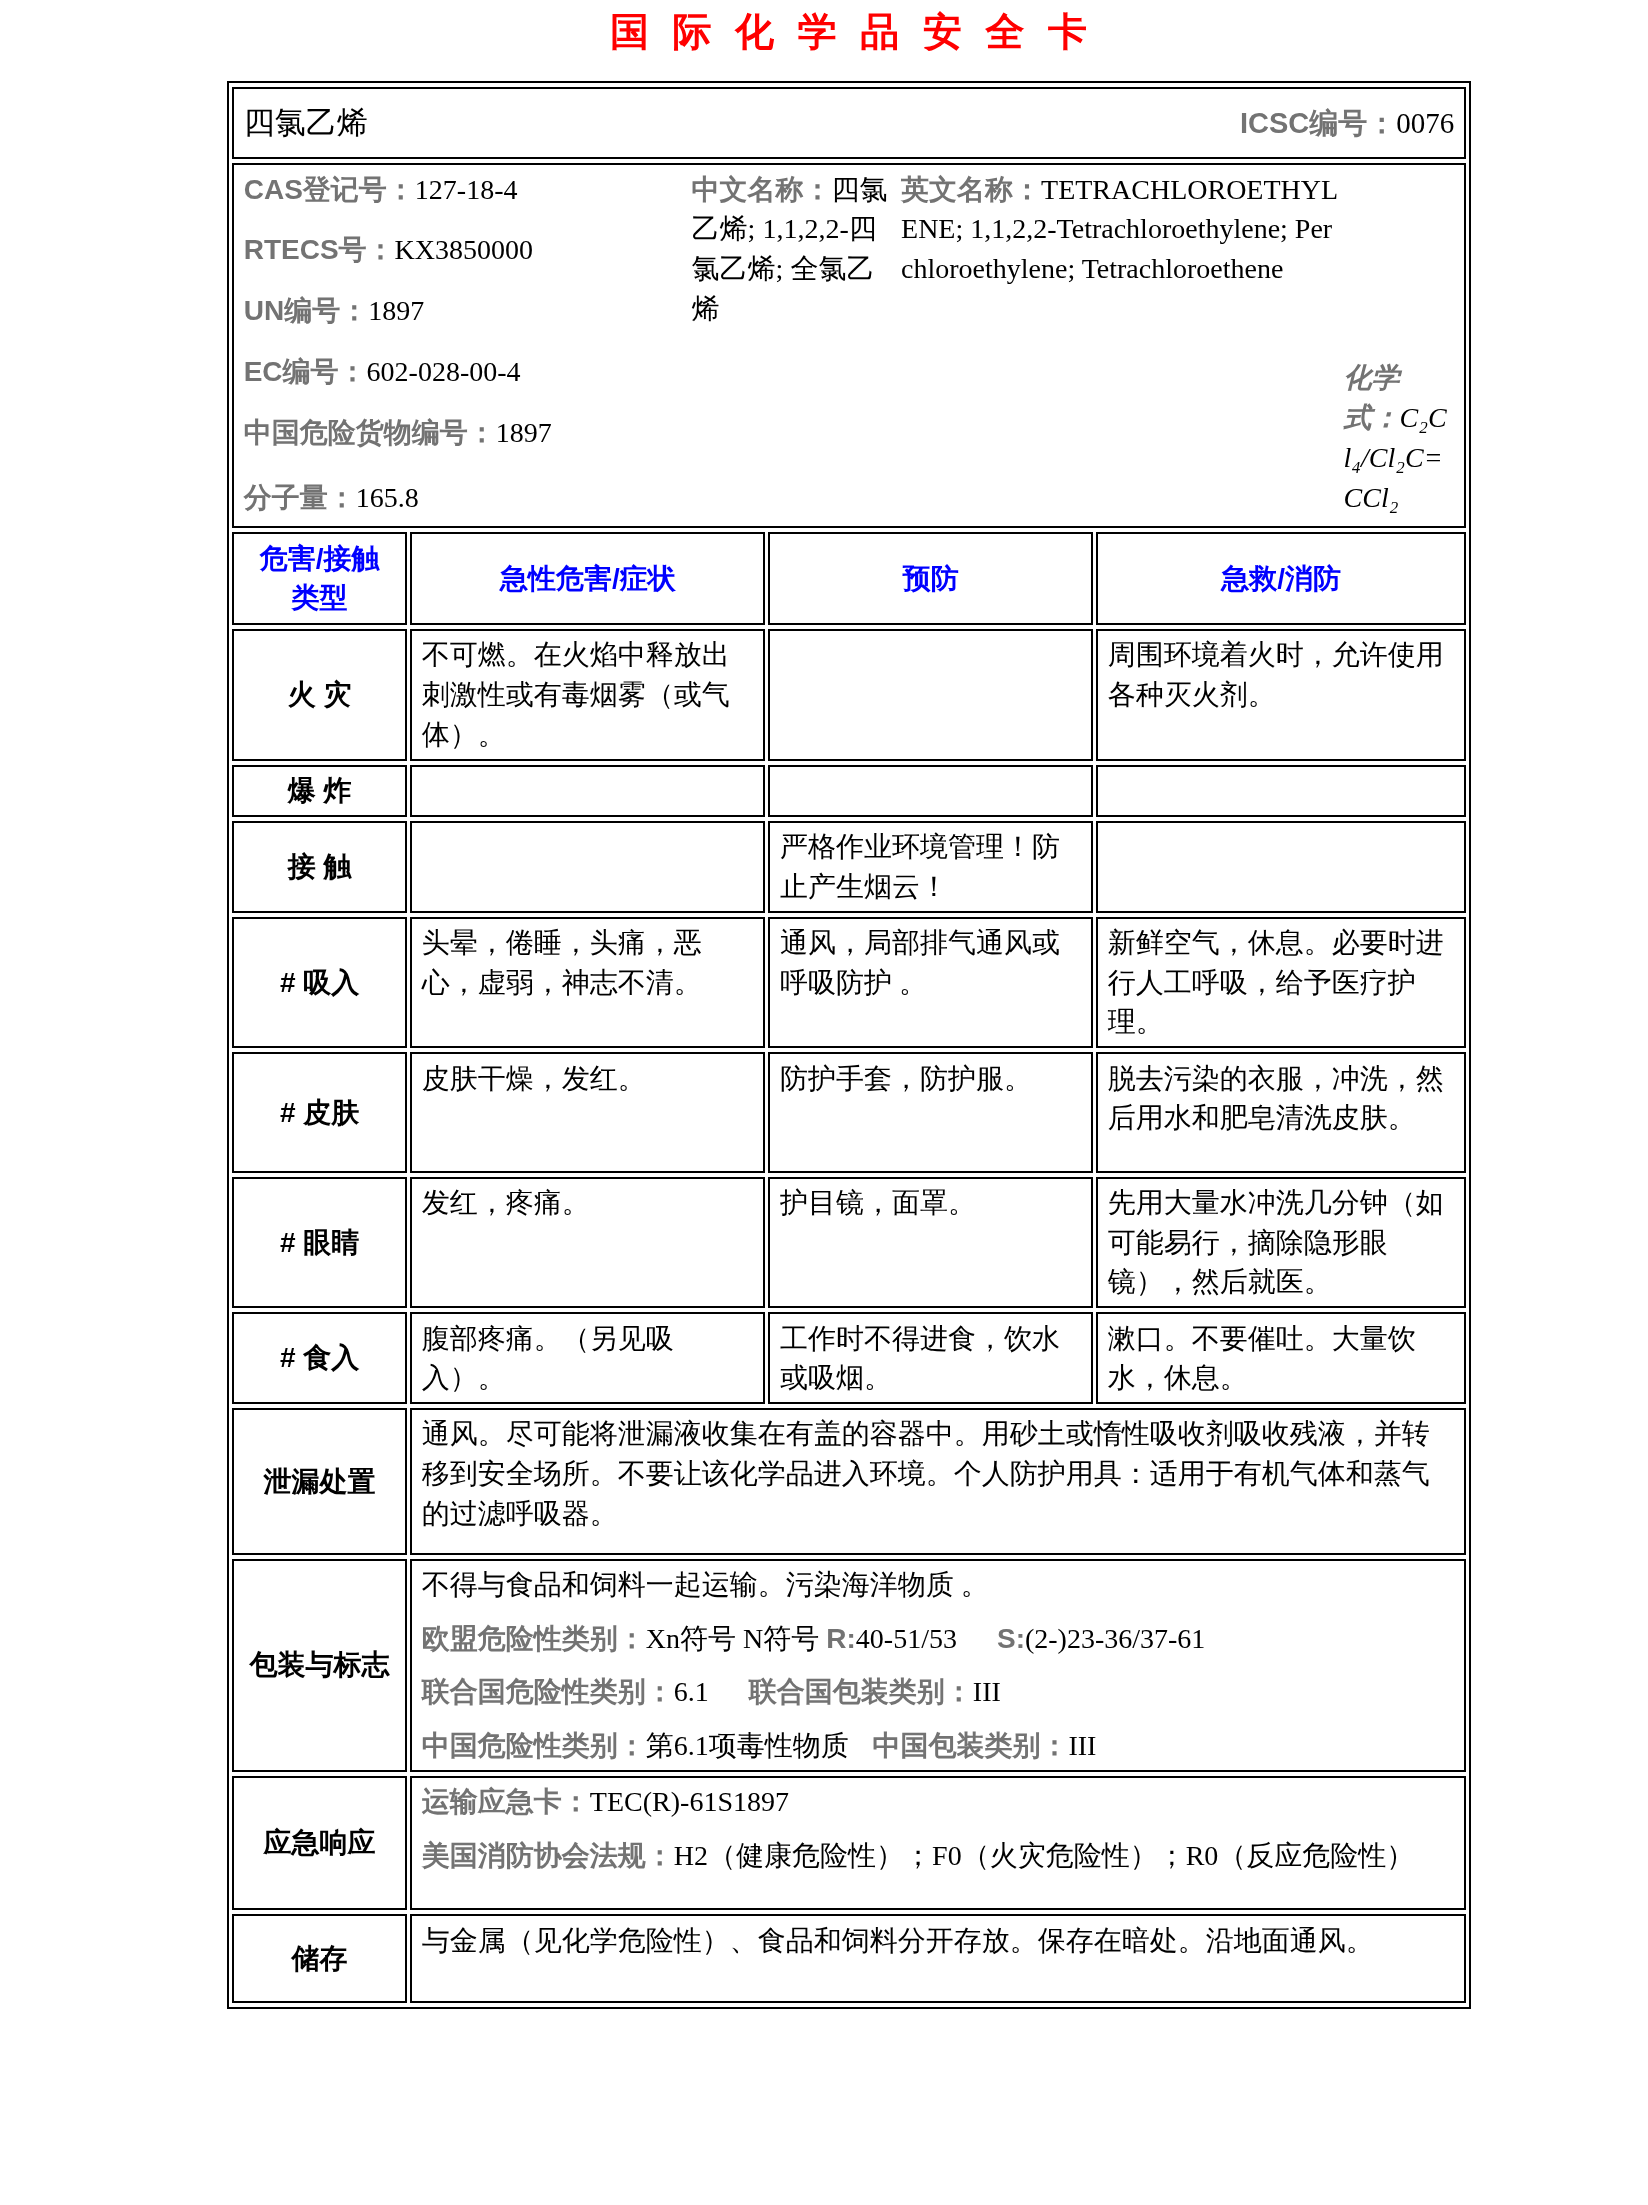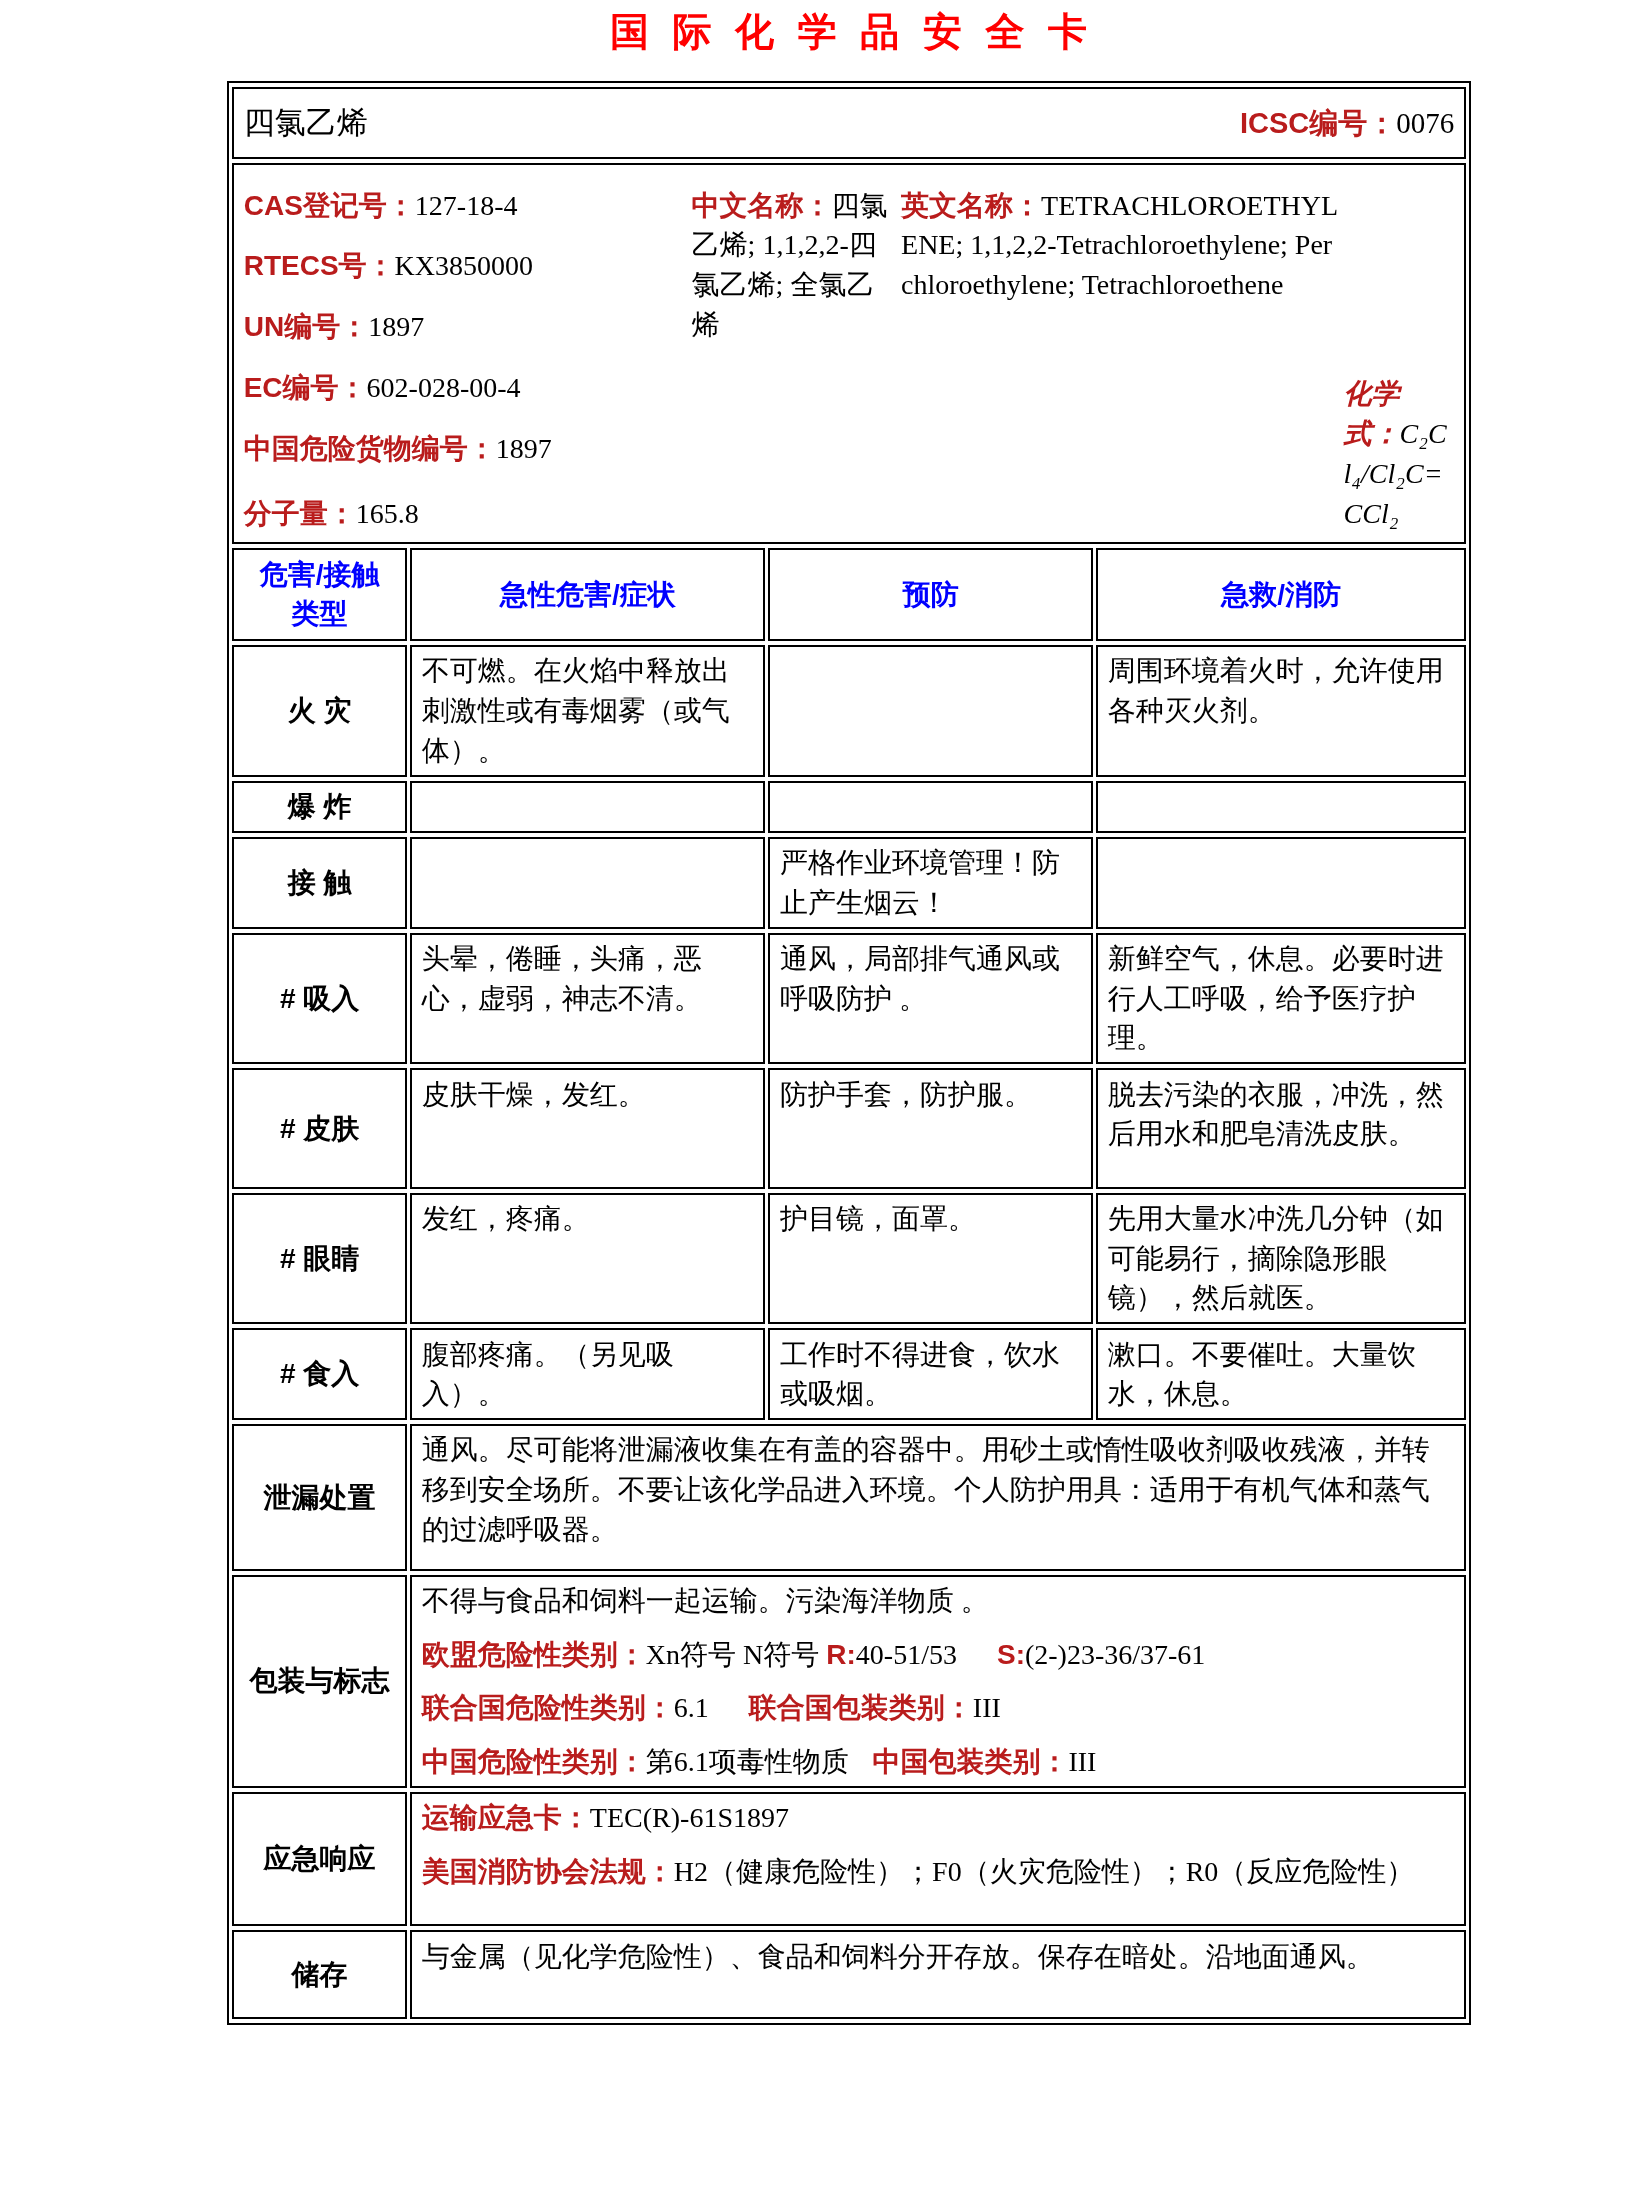--- a/index.html
+++ b/index.html
@@ -18,21 +18,21 @@
     margin:28px 0 0 203px;width:1244px;
     border:2.8px solid #000;border-collapse:separate;border-spacing:3.5px 4.9px;
     table-layout:fixed;background:#ffffff;
   }
   td{
     border:2.1px solid #000;vertical-align:top;background:#ffffff;
     padding:4.2px 9.7px;font-size:28px;line-height:1.42;
     overflow-wrap:anywhere;word-break:break-all;
   }
   .blue,.lbl{
-    color:#b91c1c;
+    color:#737373;
     font-family:"Liberation Sans","DejaVu Sans",sans-serif;
     font-weight:bold;
   }
   
   .tr-name td{height:60px}
   .tr-id td{height:352px}
   .tr-head td{height:81px}
   .tr-fire td{height:115px}
   .tr-expl td{height:39px}
   .tr-cont td{height:74px}
@@ -43,21 +43,21 @@
   .tr-spill td{height:134px}
   .tr-pack td{height:189px}
   .tr-emer td{height:122px}
   .tr-stor td{height:76px}
   
   .namecell{display:flex;justify-content:space-between;align-items:center;height:60px;}
   .substance{font-size:31px;}
   .icsc .lbl{font-size:29px;}
   .icsc .num{font-size:29px;}
   
-  .idwrap{display:flex;height:352px;margin-top:16px;}
+  .idwrap{display:flex;height:352px;}
   .idleft{width:37%;display:flex;flex-direction:column;}
   .idright{width:63%;display:flex;}
   .id-item{margin-bottom:21px;}
   .id-item.bottom{margin-top:auto;margin-bottom:4.2px;}
   .nameblock{margin-bottom:31px;}
   .formula-line{margin-top:auto;margin-bottom:4.2px;font-style:italic;}
   
   td.typecol{
     text-align:center;vertical-align:middle;white-space:pre-line;
     color:#000000;font-family:"Liberation Sans","DejaVu Sans",sans-serif;font-weight:bold;

